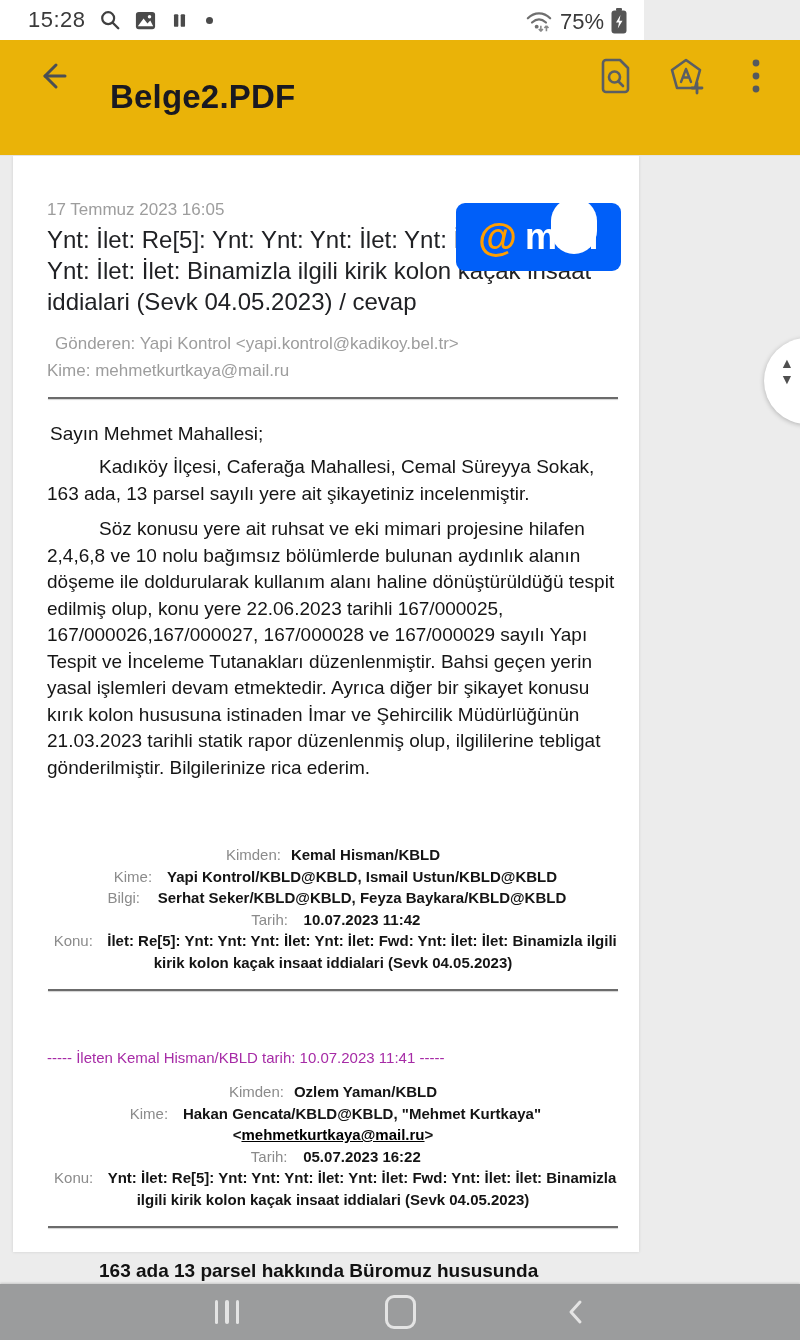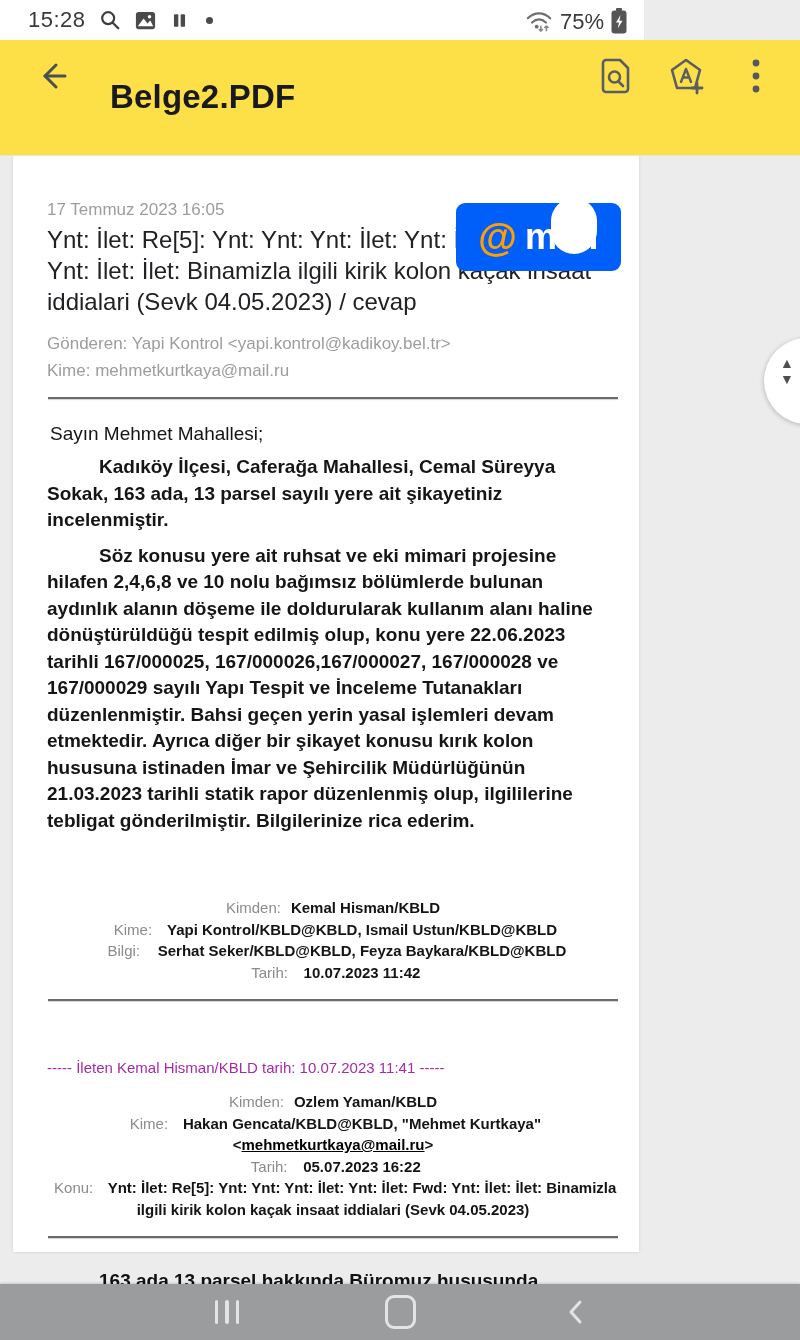--- a/index.html
+++ b/index.html
@@ -9,41 +9,41 @@
     -webkit-font-smoothing:antialiased;
   }
   
   .statusbar{position:absolute;top:0;left:0;width:644px;height:40px;background:#fff;z-index:30;}
   .sb-left{position:absolute;left:28px;top:7px;display:flex;align-items:center;gap:13px;color:#3f3f3f;}
   .sb-time{font-size:22px;letter-spacing:.5px;color:#3a3a3a;}
   .sb-right{position:absolute;right:16px;top:7px;display:flex;align-items:flex-end;gap:6px;color:#4a4a4a;}
   .sb-batt-text{font-size:22px;color:#3a3a3a;}
   .sb-dot{width:7px;height:7px;border-radius:50%;background:#4a4a4a;margin-left:4px;}
   
-  .appbar{position:absolute;top:40px;left:0;width:800px;height:115px;background:#fde047;z-index:29;border-bottom:1px solid #e3e3e3;}
+  .appbar{position:absolute;top:40px;left:0;width:800px;height:115px;background:#eab308;z-index:29;border-bottom:1px solid #e3e3e3;}
   .back-btn{position:absolute;left:34px;top:18px;width:36px;height:36px;}
   .app-title{position:absolute;left:110px;top:38px;font-size:33px;font-weight:700;color:#191922;letter-spacing:.2px;}
   .appbar-actions{position:absolute;right:24px;top:16px;display:flex;align-items:center;gap:30px;}
   .icon-btn{width:40px;height:40px;display:flex;align-items:center;justify-content:center;}
   
   .viewer{position:absolute;top:156px;left:0;width:800px;height:1127px;background:#ececec;}
   .page{position:absolute;left:13px;top:0;width:626px;height:1096px;background:#ffffff;box-shadow:0 0 3px rgba(0,0,0,.12);}
   .content{position:relative;padding:44px 20px 0 34px;}
   .doc-date{font-size:17px;color:#9d9d9d;margin:0 0 4px 0;}
   .doc-subject{font-size:24px;line-height:31px;color:#202124;width:548px;margin:0;font-weight:400;}
   .mail-logo{position:absolute;top:47px;right:18px;width:165px;height:68px;background:#005FF9;border-radius:9px;
     display:flex;align-items:center;justify-content:center;gap:8px;z-index:1;}
   .mail-logo .at{color:#FF9E00;font-size:40px;font-weight:700;line-height:1;}
   .mail-logo .word{color:#fff;font-size:36px;font-weight:700;letter-spacing:.5px;}
   .redaction-oval{position:absolute;top:42px;right:42px;width:46px;height:56px;background:#fff;border-radius:23px;z-index:2;}
   .meta-line{font-size:17px;color:#9d9d9d;margin:0 0 7px 0;}
-  .meta-gap{margin-top:17px;}
+  .meta-gap{margin-top:17px;margin-left:8px;}
   hr.rule{border:none;border-top:2px solid #6b6b6b;box-shadow:0 1px 1px rgba(0,0,0,.18);margin:16px 1px 0 1px;}
   .salutation{font-size:19px;color:#151515;margin:24px 0 0 3px;}
-  .para{font-size:19px;line-height:26.5px;color:#151515;margin:9px 0 0 0;text-indent:52px;font-weight:bold;}
+  .para{font-size:19px;line-height:26.5px;color:#151515;margin:9px 0 0 0;text-indent:52px;}
   .hdr-block{margin-top:63px;font-size:15px;line-height:21.5px;color:#151515;text-align:center;}
   .hdr-block.second{margin-top:12px;}
   .hdr-row{margin:0;}
   .hdr-label{display:inline-block;min-width:48px;color:#8b8b8b;font-weight:400;margin-right:10px;}
   .hdr-val{font-weight:700;color:#141414;}
   .hdr-link{font-weight:700;color:#000000;text-decoration:underline;}
   .fwd-line{margin-top:58px;font-size:15px;color:#a62ba6;font-weight:400;}
   .para-bold{font-size:19px;line-height:26.5px;color:#111;font-weight:700;margin:30px 0 0 0;text-indent:52px;}
   
   .scroll-handle{position:absolute;left:764px;top:182px;width:86px;height:86px;background:#fff;border-radius:50%;
@@ -164,20 +164,21 @@
 
       <p class="salutation">Sayın Mehmet Mahallesi;</p>
       <p class="para">Kadıköy İlçesi, Caferağa Mahallesi, Cemal Süreyya Sokak, 163 ada, 13 parsel sayılı yere ait şikayetiniz incelenmiştir.</p>
       <p class="para">Söz konusu yere ait ruhsat ve eki mimari projesine hilafen 2,4,6,8 ve 10 nolu bağımsız bölümlerde bulunan aydınlık alanın döşeme ile doldurularak kullanım alanı haline dönüştürüldüğü tespit edilmiş olup, konu yere 22.06.2023 tarihli 167/000025, 167/000026,167/000027, 167/000028 ve 167/000029 sayılı Yapı Tespit ve İnceleme Tutanakları düzenlenmiştir. Bahsi geçen yerin yasal işlemleri devam etmektedir. Ayrıca diğer bir şikayet konusu kırık kolon hususuna istinaden İmar ve Şehircilik Müdürlüğünün 21.03.2023 tarihli statik rapor düzenlenmiş olup, ilgililerine tebligat gönderilmiştir. Bilgilerinize rica ederim.</p>
 
       <div class="hdr-block">
         <p class="hdr-row"><span class="hdr-label">Kimden:</span><span class="hdr-val">Kemal Hisman/KBLD</span></p>
         <p class="hdr-row"><span class="hdr-label">Kime:</span><span class="hdr-val">Yapi Kontrol/KBLD@KBLD, Ismail Ustun/KBLD@KBLD</span></p>
         <p class="hdr-row"><span class="hdr-label">Bilgi:</span><span class="hdr-val">Serhat Seker/KBLD@KBLD, Feyza Baykara/KBLD@KBLD</span></p>
         <p class="hdr-row"><span class="hdr-label">Tarih:</span><span class="hdr-val">10.07.2023 11:42</span></p>
+        <p class="hdr-row"><span class="hdr-label">Konu:</span><span class="hdr-val">İlet: Re[5]: Ynt: Ynt: Ynt: İlet: Ynt: İlet: Fwd: Ynt: İlet: İlet: Binamizla ilgili kirik kolon kaçak insaat iddialari (Sevk 04.05.2023)</span></p>
       </div>
 
       <hr class="rule">
 
       <p class="fwd-line">----- İleten Kemal Hisman/KBLD tarih: 10.07.2023 11:41 -----</p>
 
       <div class="hdr-block second">
         <p class="hdr-row"><span class="hdr-label">Kimden:</span><span class="hdr-val">Ozlem Yaman/KBLD</span></p>
         <p class="hdr-row"><span class="hdr-label">Kime:</span><span class="hdr-val">Hakan Gencata/KBLD@KBLD, "Mehmet Kurtkaya" &lt;</span><a class="hdr-link">mehmetkurtkaya@mail.ru</a><span class="hdr-val">&gt;</span></p>
         <p class="hdr-row"><span class="hdr-label">Tarih:</span><span class="hdr-val">05.07.2023 16:22</span></p>

